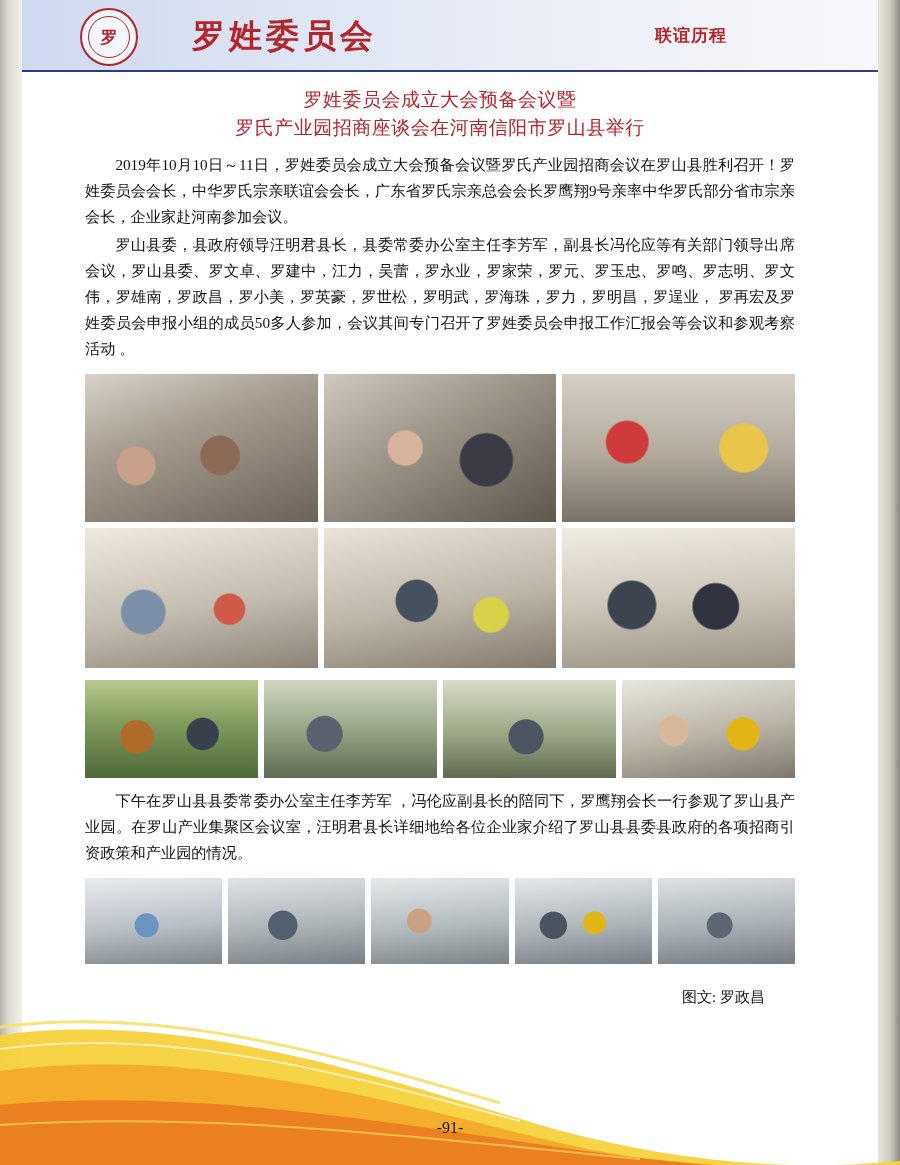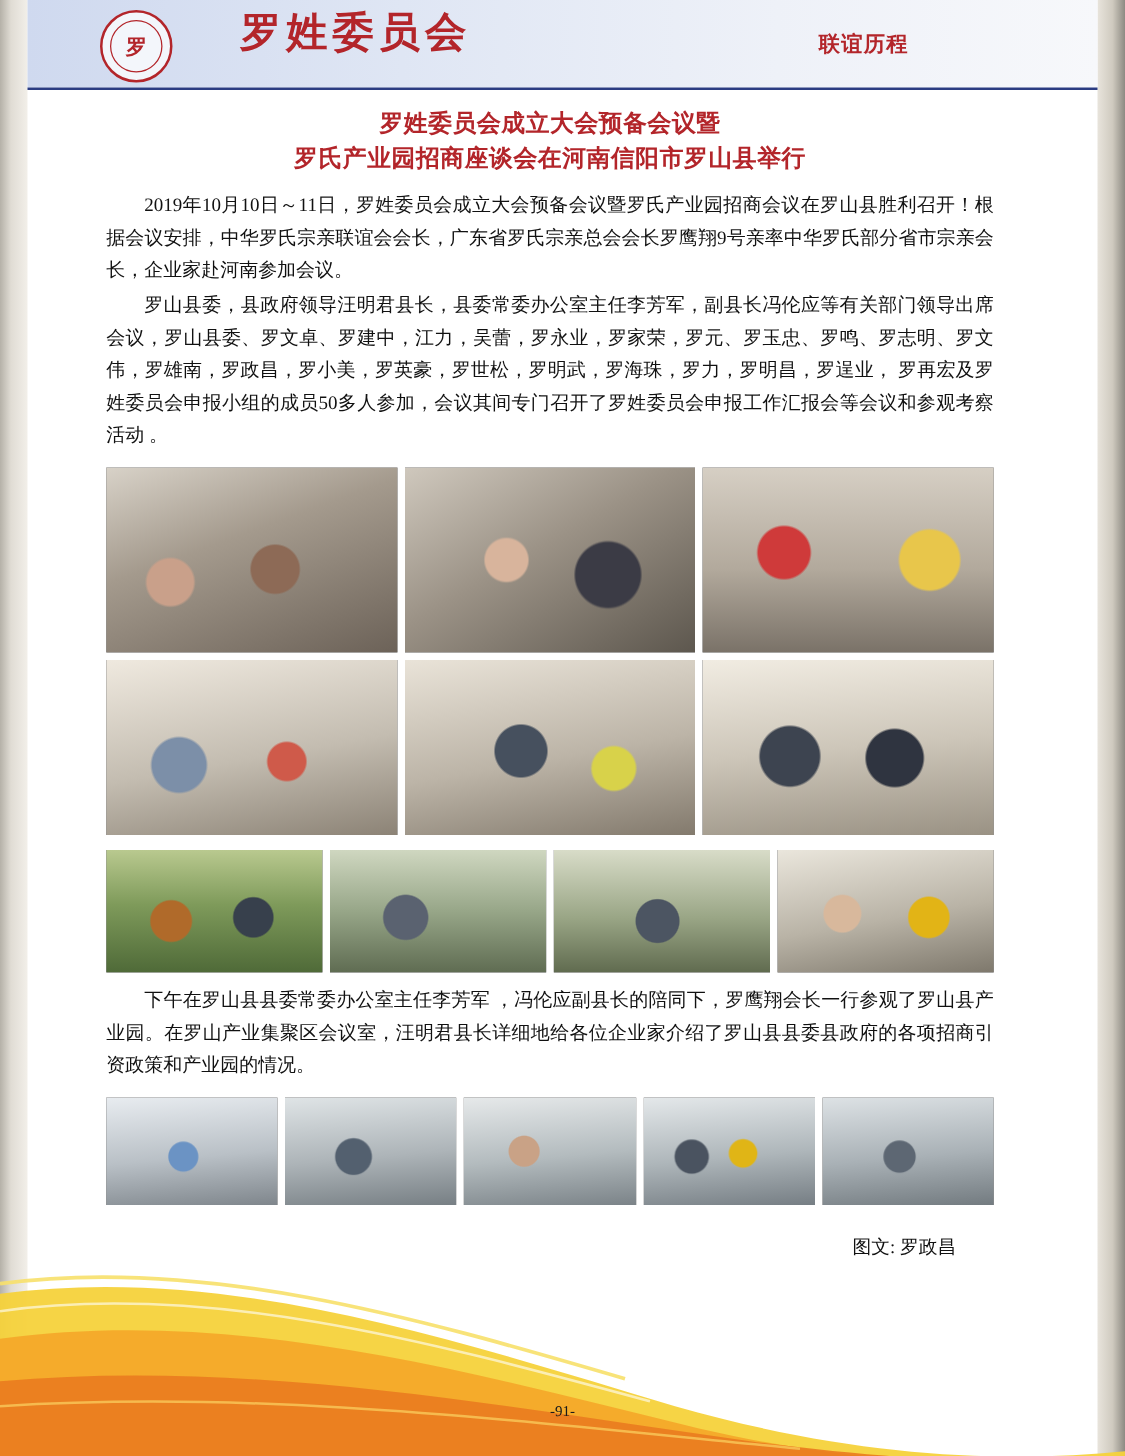--- a/index.html
+++ b/index.html
@@ -55,21 +55,21 @@
     display: flex;
     align-items: center;
     justify-content: center;
     color: #b3252a;
     font-size: 17px;
     font-weight: bold;
     font-family: "Liberation Serif", serif;
   }
   .header-title {
     position: absolute;
-    left: 170px; top: 4px;
+    left: 170px; top: 14px;
     font-size: 33px;
     font-weight: bold;
     color: #b3252a;
     letter-spacing: 4px;
     font-family: "Liberation Serif", serif;
     text-align: right;
   }
   .header-section {
     position: absolute;
     left: 633px; top: 24px;
@@ -83,21 +83,21 @@
 
   
   .content {
     position: absolute;
     left: 85px; top: 86px;
     width: 710px;
   }
   .title-block {
     text-align: center;
     color: #b3252a;
-    font-weight: bold;
+    font-weight: normal;
     font-size: 19px;
     line-height: 28px;
     font-family: "Liberation Serif", serif;
     letter-spacing: 0.5px;
   }
   .para {
     color: #111111;
     font-size: 15.2px;
     line-height: 26px;
     text-align: justify;
@@ -194,21 +194,21 @@
     position: absolute;
     left: 0; bottom: 0;
     width: 900px; height: 190px;
     pointer-events: none;
   }
   .page-number {
     position: absolute;
     left: 0; bottom: 28px;
     width: 900px;
     text-align: center;
-    font-size: 12px;
+    font-size: 16px;
     color: #1a1a1a;
     font-family: "Liberation Serif", serif;
   }
 </style>
 </head>
 <body>
 
 <div class="page">
 
   <div class="page-edge-left"></div>
@@ -222,21 +222,21 @@
     <div class="header-section">联谊历程</div>
   </div>
 
   <div class="content">
 
     <div class="title-block">
       <div>罗姓委员会成立大会预备会议暨</div>
       <div>罗氏产业园招商座谈会在河南信阳市罗山县举行</div>
     </div>
 
-    <div class="para">2019年10月10日～11日，罗姓委员会成立大会预备会议暨罗氏产业园招商会议在罗山县胜利召开！根据会议安排，中华罗氏宗亲联谊会会长，广东省罗氏宗亲总会会长罗鹰翔9号亲率中华罗氏部分省市宗亲会长，企业家赴河南参加会议。</div>
+    <div class="para">2019年10月10日～11日，罗姓委员会成立大会预备会议暨罗氏产业园招商会议在罗山县胜利召开！罗姓委员会会长，中华罗氏宗亲联谊会会长，广东省罗氏宗亲总会会长罗鹰翔9号亲率中华罗氏部分省市宗亲会长，企业家赴河南参加会议。</div>
     <div class="para tight">罗山县委，县政府领导汪明君县长，县委常委办公室主任李芳军，副县长冯伦应等有关部门领导出席会议，罗山县委、罗文卓、罗建中，江力，吴蕾，罗永业，罗家荣，罗元、罗玉忠、罗鸣、罗志明、罗文伟，罗雄南，罗政昌，罗小美，罗英豪，罗世松，罗明武，罗海珠，罗力，罗明昌，罗逞业， 罗再宏及罗姓委员会申报小组的成员50多人参加，会议其间专门召开了罗姓委员会申报工作汇报会等会议和参观考察活动 。</div>
 
     <div class="photo-row" style="height:148px;">
       <div class="photo">
           <div class="shade sc-train1"></div>
         </div>
       <div class="photo">
           <div class="shade sc-train2"></div>
         </div>
       <div class="photo">

